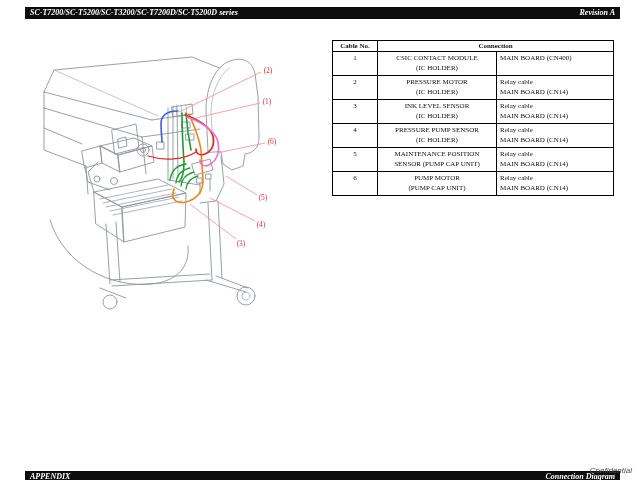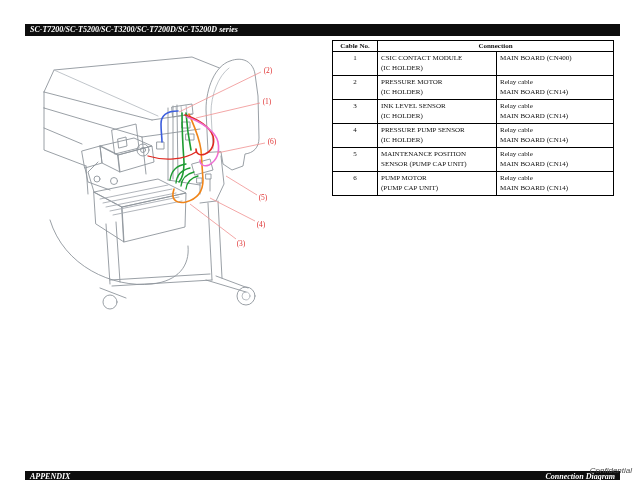--- a/index.html
+++ b/index.html
@@ -5,21 +5,21 @@
   html,body{margin:0;padding:0;}
   body{
     width:640px;height:480px;background:#ffffff;position:relative;overflow:hidden;
     font-family:"Liberation Serif",serif;
   }
   .bar{
     position:absolute;left:25px;width:595px;height:12px;background:#0d0d0d;color:#fff;
     display:flex;align-items:center;box-sizing:border-box;padding:0 5px;
     font:bold italic 8px/12px "Liberation Serif",serif;
   }
-  #header-bar{top:24px;}
+  #header-bar{top:7px;}
   #footer-bar{top:471px;}
   .bar .left{flex:1;text-align:left;}
   .bar .center{flex:0 0 auto;text-align:left;}
   .bar .right{flex:1;text-align:right;}
   #confidential{
     position:absolute;left:25px;top:466px;width:607px;text-align:right;
     font:italic 8px "Liberation Sans",sans-serif;color:#4b4b4b;
   }
   #diagram-wrap{position:absolute;left:40px;top:52px;width:300px;height:262px;}
   #table-wrap{position:absolute;left:332px;top:40px;}
@@ -28,29 +28,30 @@
     border:1px solid #000;font-family:"Liberation Serif",serif;color:#111;
   }
   .doc-table th{
     font-size:7px;line-height:9px;font-weight:bold;text-align:center;
     height:10px;padding:0 2px;
   }
   .doc-table td{
     font-size:7px;line-height:9.5px;vertical-align:top;padding:2px 3px;height:19px;
   }
   .doc-table td.c1{width:38px;text-align:center;}
-  .doc-table td.c2{width:112px;}
+  .doc-table td.c2{width:112px;text-align:center;}
   .doc-table td.c3{width:110px;}
   svg text.callout{font:7.5px "Liberation Serif",serif;}
 </style>
 </head>
 <body>
 
 <div class="bar" id="header-bar">
   <span class="left">SC-T7200/SC-T5200/SC-T3200/SC-T7200D/SC-T5200D series</span>
+  <span class="right">Revision A</span>
 </div>
 
 <div id="diagram-wrap">
   <svg width="300" height="262" viewBox="0 0 300 262">
 
     <g stroke="#8f959c" stroke-width="0.9" fill="none" stroke-linejoin="round" stroke-linecap="round">
 
       <path d="M4,40 L14,18 L152,5 L207,27"></path>
       <path d="M14,18 L118,64" stroke="#b9bec4"></path>
       <path d="M4,40 L112,68"></path>

